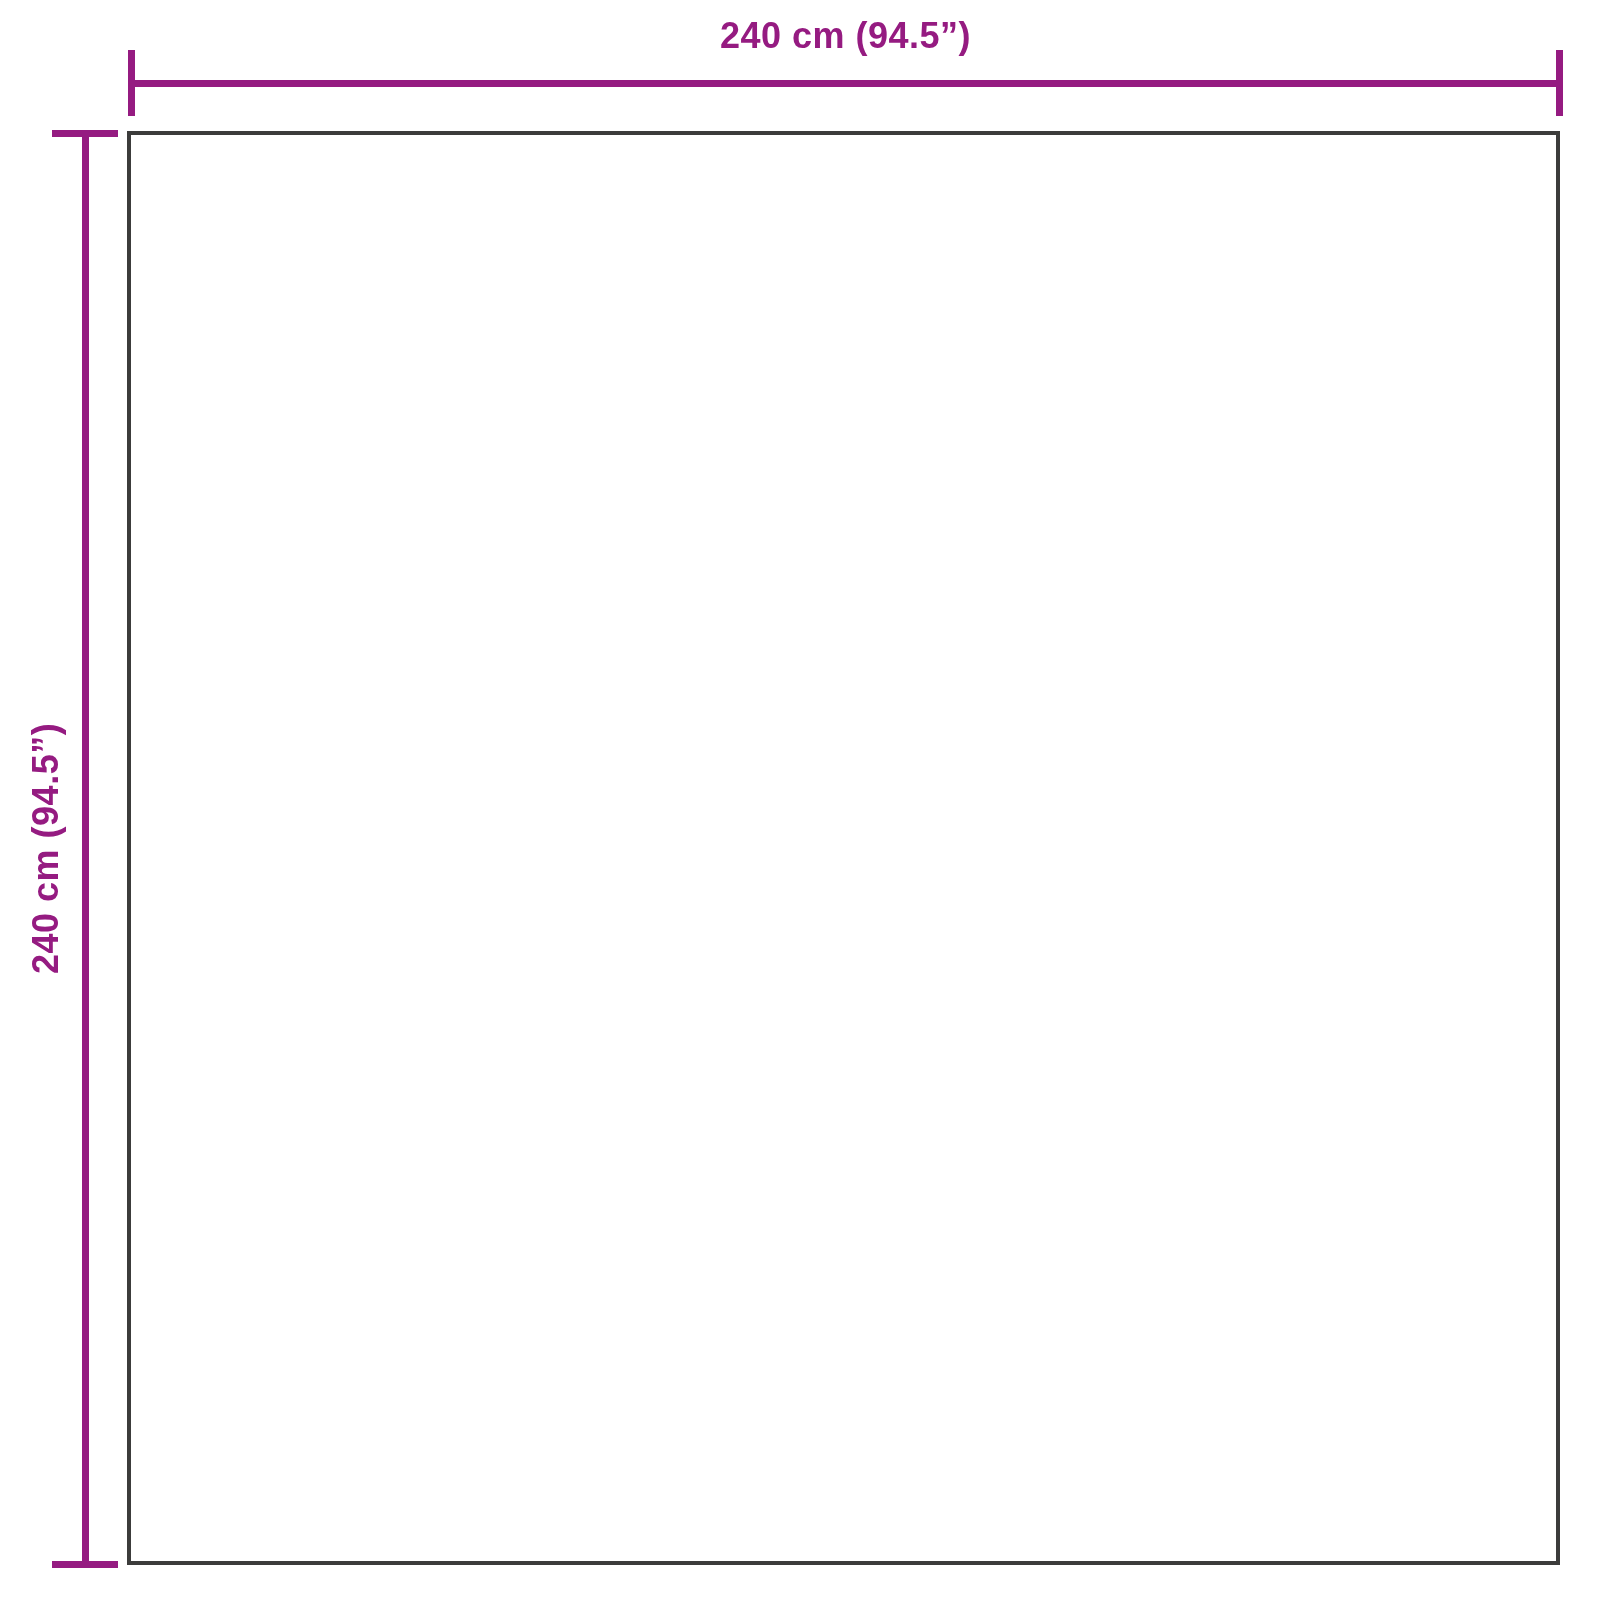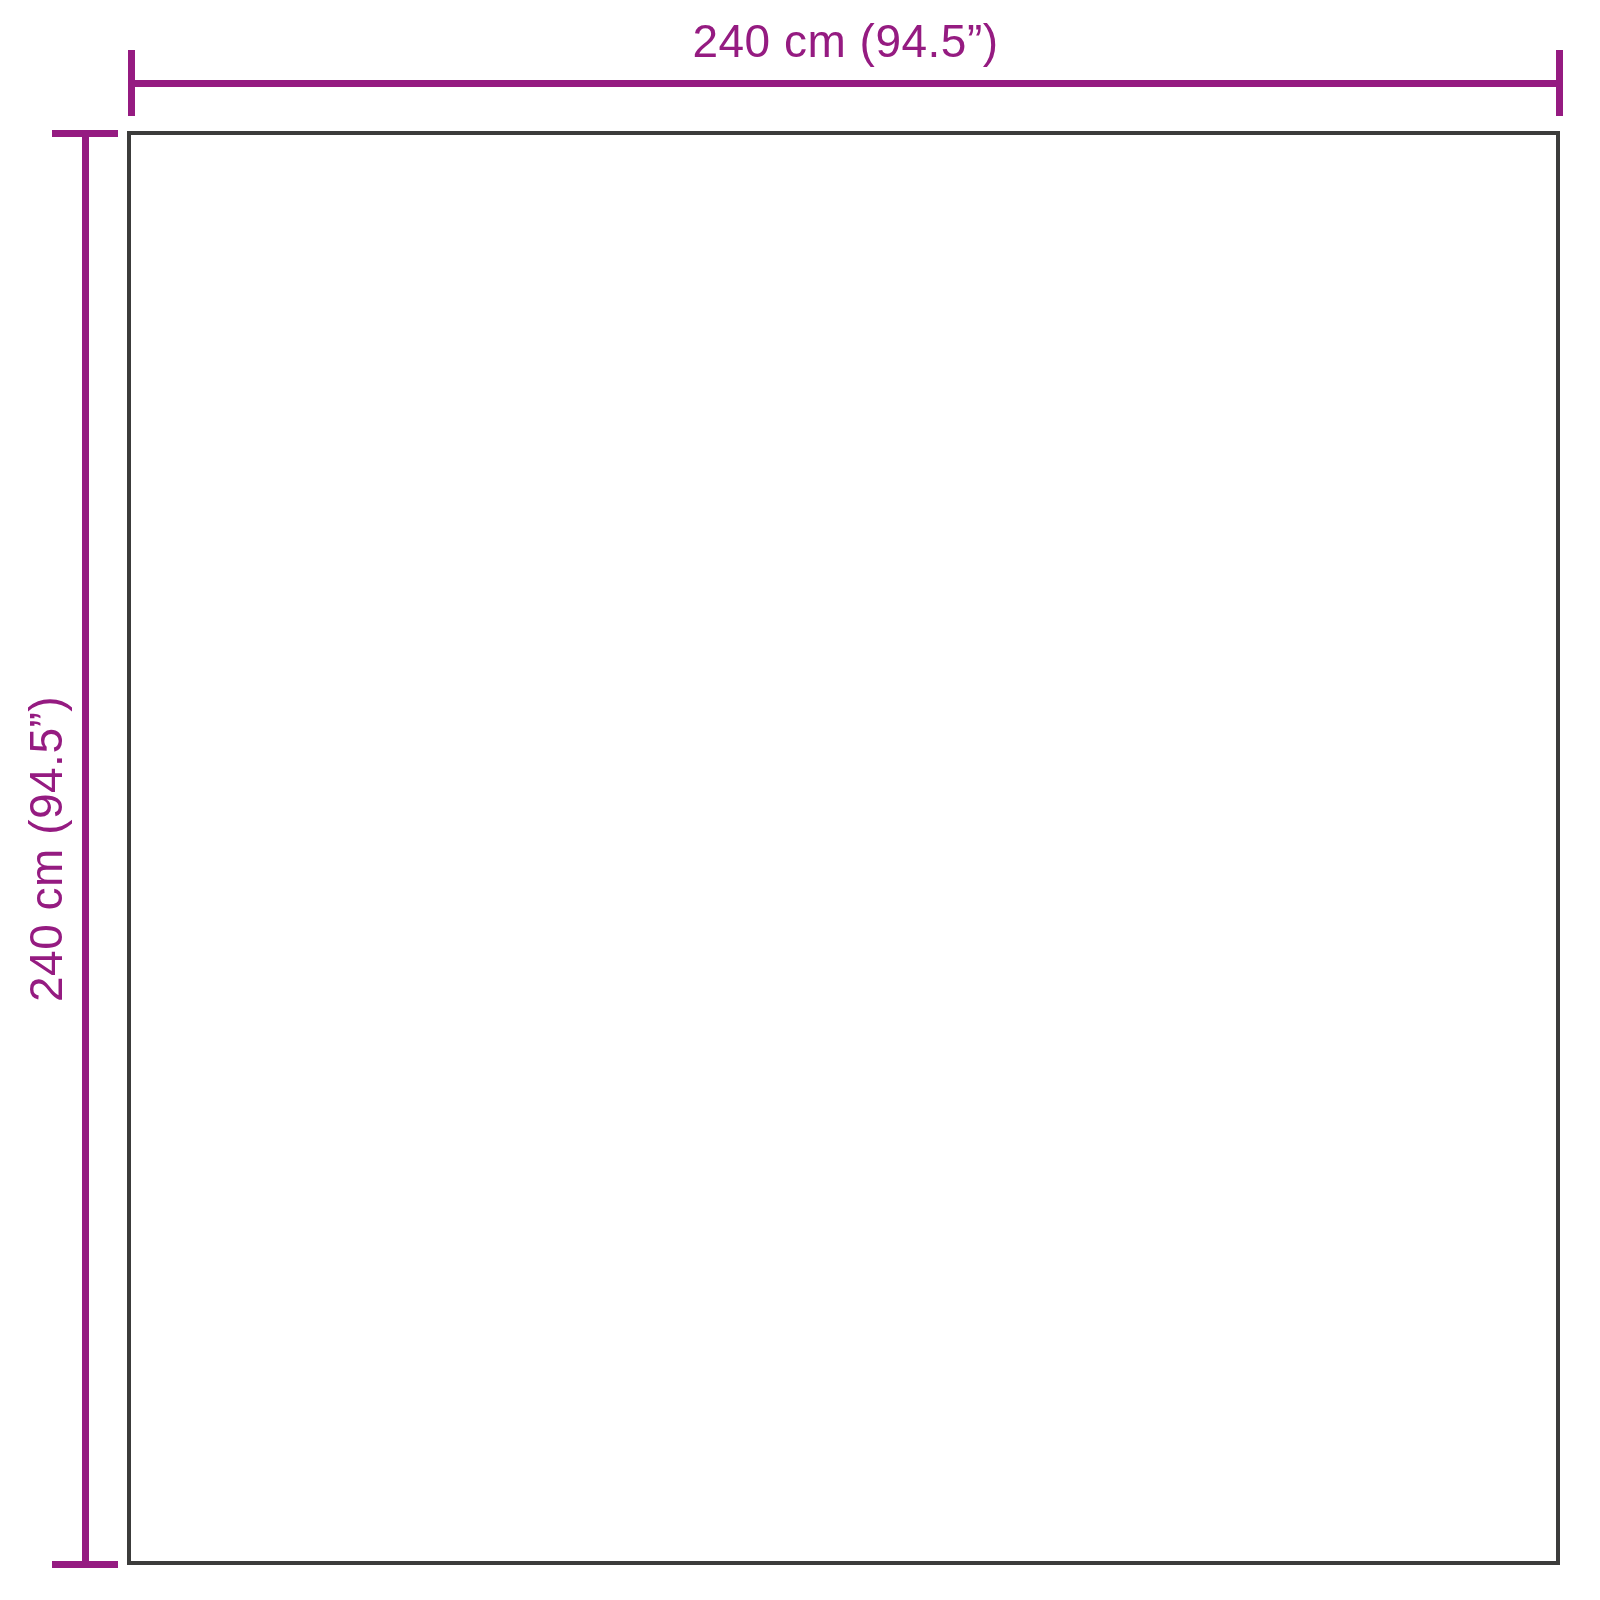--- a/index.html
+++ b/index.html
@@ -59,22 +59,22 @@
     height: 7px;
     left: 52px;
     background: var(--dimension, #951b81);
   }
   .tick-h.top    { top: 130px; }
   .tick-h.bottom { top: 1561px; }
   
   .dim-label {
     position: absolute;
     color: var(--dimension, #951b81);
-    font-size: 46px;
-    font-weight: normal;
+    font-size: 36px;
+    font-weight: bold;
     letter-spacing: 0.5px;
     white-space: nowrap;
   }
   .dim-label.top {
     left: 131px;
     width: 1429px;
     top: 14px;
     text-align: center;
     line-height: 1.2;
   }

